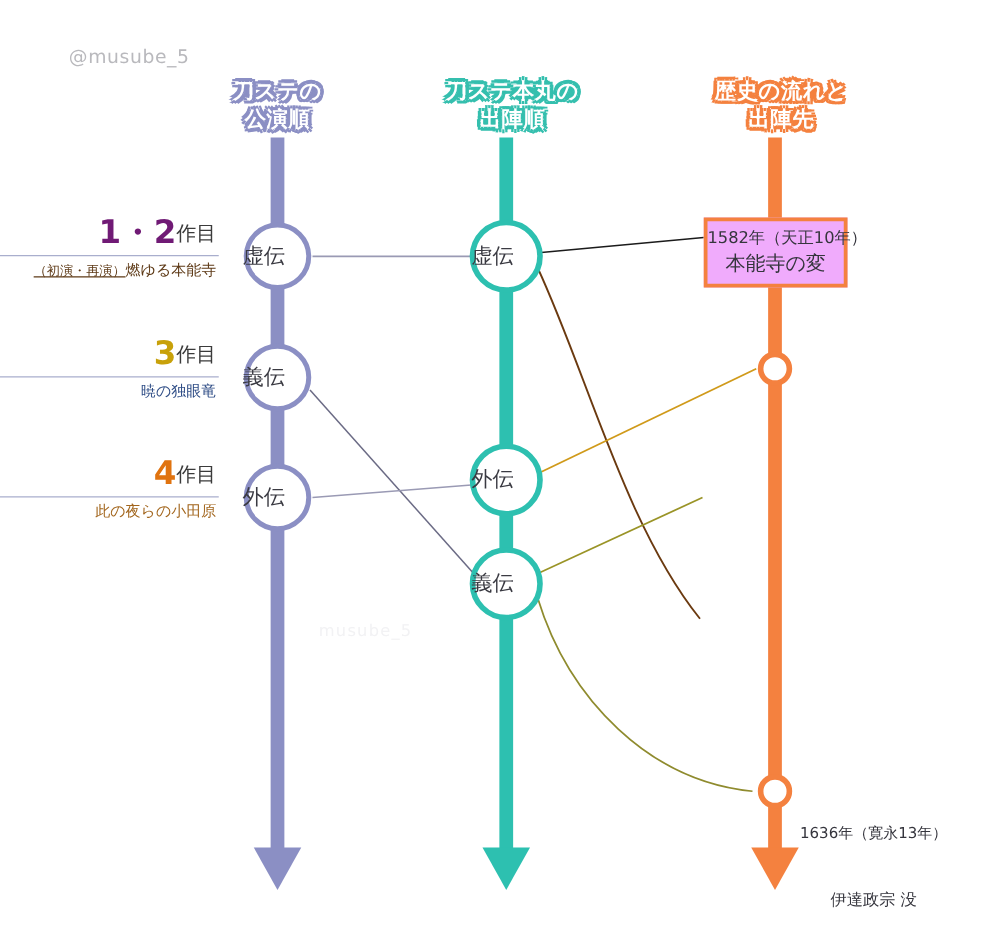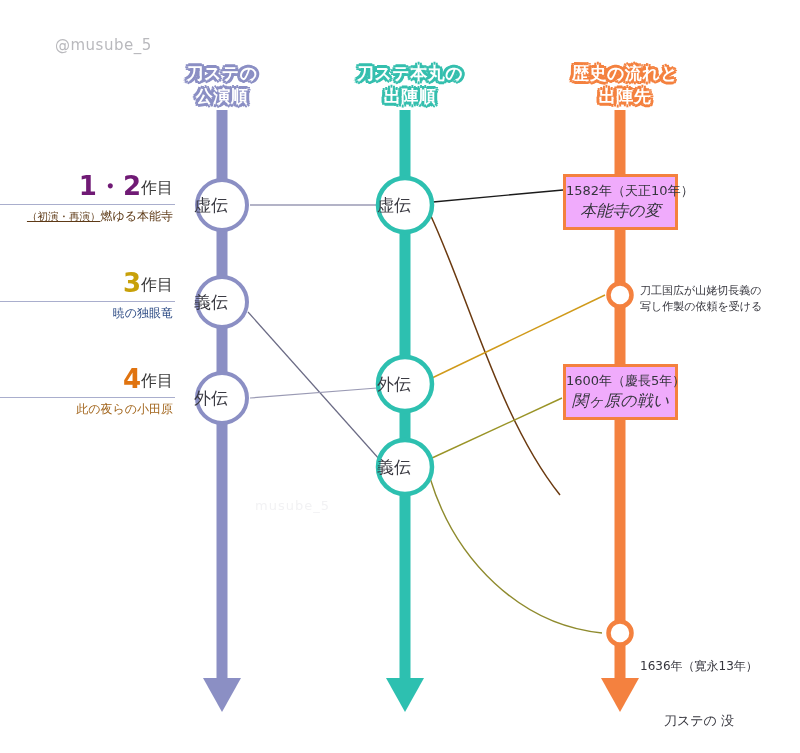--- a/index.html
+++ b/index.html
@@ -79,21 +79,21 @@
 
   
   .event-box{
     position:absolute;box-sizing:border-box;
     border:3.5px solid #f4813f;background:#f0abfc;
     text-align:center;color:#35353d;
     display:flex;flex-direction:column;justify-content:center;
     line-height:1.35;
   }
   .event-box .yr{font-size:13px;white-space:pre;}
-  .event-box .nm{font-size:16px;white-space:pre;margin-top:1px;font-style:italic;}
+  .event-box .nm{font-size:16px;white-space:pre;margin-top:1px;}
 
   
   .note{
     position:absolute;font-size:11px;color:#35353d;line-height:1.45;
     white-space:pre;
   }
   .note.big{font-size:13px;line-height:1.4;text-align:center;}
   .note.big .yr{font-size:12px;}
 </style>
 </head>
@@ -183,27 +183,21 @@
 
   <div class="node-label" style="left:377px;top:197px;">虚伝</div>
   <div class="node-label" style="left:377px;top:376px;">外伝</div>
   <div class="node-label" style="left:377px;top:459px;">義伝</div>
 
   <div class="event-box" style="left:563px;top:174px;width:115px;height:56px;">
     <span class="yr">1582年（天正10年）</span>
     <span class="nm">本能寺の変</span>
   </div>
 
-  <div class="event-box" style="left:563px;top:364px;width:115px;height:56px;">
-    <span class="yr">1600年（慶長5年）</span>
-    <span class="nm">関ヶ原の戦い</span>
-  </div>
-
-
-  <div class="note" style="left:640px;top:283px;">刀工国広が山姥切長義の
-写し作製の依頼を受ける</div>
+
+
 
   <div class="note big" style="left:640px;top:622px;">
     <div class="yr">1636年（寛永13年）</div>
-    <div>刀ステの 没</div>
+    <div>伊達政宗 没</div>
   </div>
 
 </div>
 
 </body></html>

